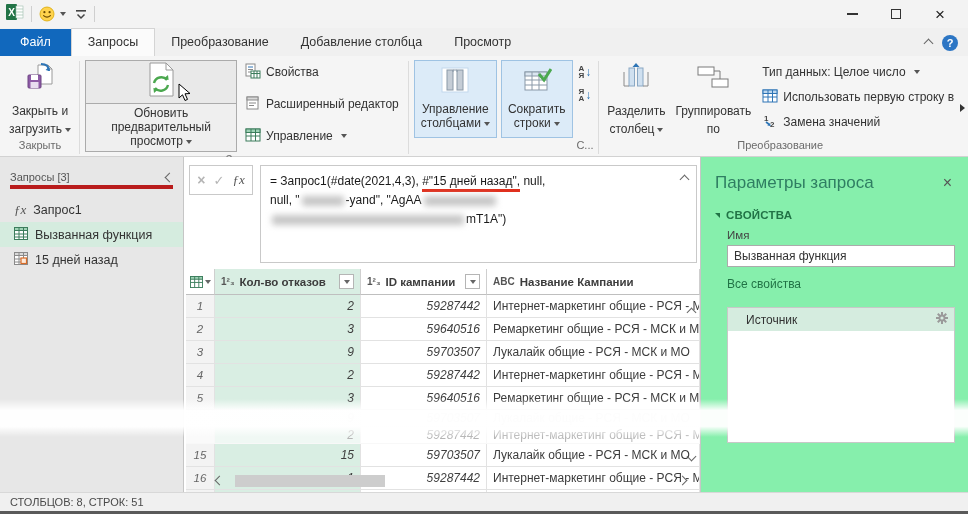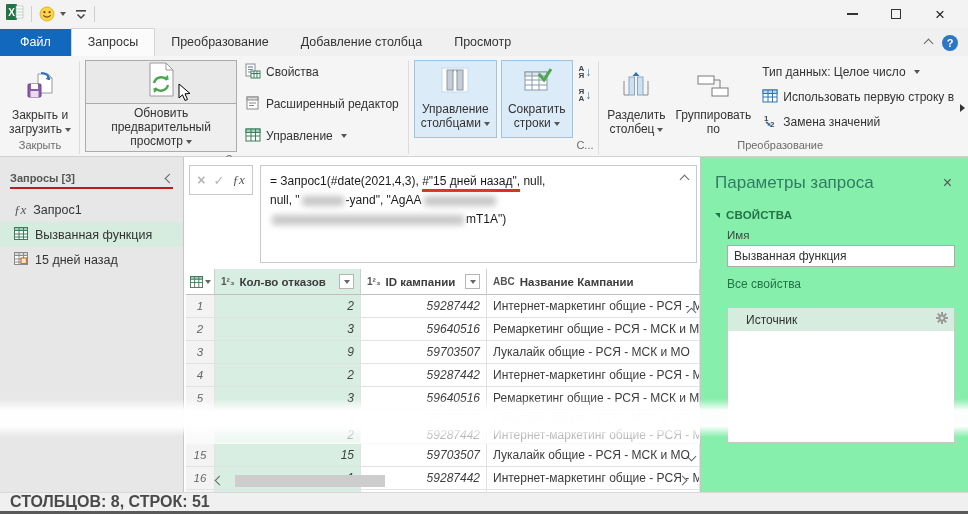--- a/index.html
+++ b/index.html
@@ -30,21 +30,21 @@
   .chev.down{transform:rotate(45deg);}
   .chev.left{transform:rotate(135deg);}
   .chev.right{transform:rotate(-45deg);}
 
   
   .ribbon{position:absolute;left:0;top:56px;width:100%;height:101px;background:#f5f5f5;border-bottom:1px solid #d2d2d2;display:flex;align-items:stretch;padding:3px 10px 0 4px;}
   .rgroup{display:flex;flex-direction:column;}
   .rbody{flex:1;display:flex;align-items:stretch;}
   .rlabel{height:17px;text-align:center;font-size:11px;color:#6b6b6b;white-space:nowrap;}
   .rsep{width:1px;background:#dcdcdc;margin:2px 3px;}
-  .bigbtn{display:flex;flex-direction:column;align-items:center;justify-content:flex-end;padding:3px 5px;font-size:12px;color:#333;text-align:center;line-height:14px;white-space:nowrap;}
+  .bigbtn{display:flex;flex-direction:column;align-items:center;justify-content:space-between;padding:3px 5px;font-size:12px;color:#333;text-align:center;line-height:14px;white-space:nowrap;}
   .bigbtn .bicon{margin-bottom:4px;}
   .refreshbtn{border:1px solid #ababab;background:#e9e9e9;display:flex;flex-direction:column;width:152px;margin:1px 2px;}
   .refresh-top{flex:1;display:flex;align-items:center;justify-content:center;position:relative;}
   .refresh-bottom{border-top:1px solid #ababab;background:#efefef;font-size:12px;color:#333;text-align:center;line-height:14px;padding:2px 2px 3px 2px;}
   .smallcol{display:flex;flex-direction:column;justify-content:space-between;padding:4px 6px 8px 6px;}
   .smallbtn{display:flex;align-items:center;gap:5px;font-size:12px;color:#333;height:18px;white-space:nowrap;}
   .collbtn{border:1px solid #9fc3e3;background:#dcebf8;display:flex;flex-direction:column;align-items:center;justify-content:flex-start;padding:5px 6px 3px 6px;margin:1px 2px;font-size:12px;color:#333;text-align:center;line-height:14px;white-space:nowrap;}
   .collbtn .bicon{margin-bottom:5px;}
   .sortcol{display:flex;flex-direction:column;justify-content:flex-start;gap:9px;padding:6px 4px 0 4px;}
   .sorticon{display:flex;align-items:center;}
@@ -52,21 +52,21 @@
   .sortarrow{color:#2e75b6;font-size:12px;line-height:10px;margin-left:1px;}
   .tcolr{display:flex;flex-direction:column;justify-content:space-between;padding:4px 4px 8px 6px;max-width:262px;overflow:hidden;}
   .cursor-arrow{position:absolute;right:44px;top:22px;}
   .roverflow{position:absolute;right:3px;top:48px;width:0;height:0;border-top:4px solid transparent;border-bottom:4px solid transparent;border-left:5px solid #333;}
 
   
   .content{position:absolute;left:0;top:157px;width:100%;height:335px;display:flex;}
 
   
   .qpanel{width:184px;background:#e7e7e7;border-right:1px solid #c6c6c6;padding-top:12px;}
-  .qhead{margin:0 10px;height:20px;border-bottom:2px solid #b91c1c;display:flex;align-items:center;justify-content:space-between;font-size:11px;color:#555;font-weight:bold;}
+  .qhead{margin:0 10px;height:20px;border-bottom:4px solid #b91c1c;display:flex;align-items:center;justify-content:space-between;font-size:11px;color:#555;}
   .qitem{height:25px;display:flex;align-items:center;gap:7px;padding-left:14px;font-size:12.5px;color:#333;white-space:nowrap;}
   .qitem.sel{background:#d5ecdf;}
   .fxg{font-style:italic;font-family:"Liberation Serif","DejaVu Serif",serif;color:#555;font-size:13px;}
 
   
   .main{flex:1;position:relative;background:#fff;min-width:0;}
   .fbtns{position:absolute;left:5px;top:8px;width:64px;height:30px;background:#fff;border:1px solid #c9c9c9;display:flex;align-items:center;justify-content:center;gap:8px;}
   .fbtns .fx-x{color:#b5b5b5;font-size:14px;font-weight:bold;}
   .fbtns .fx-check{color:#b5b5b5;font-size:13px;font-weight:bold;}
   .formulabox{position:absolute;left:76px;right:3px;top:8px;height:98px;background:#fff;border:1px solid #c9c9c9;padding:6px 24px 6px 9px;font-family:"DejaVu Sans Mono","Liberation Mono",monospace;font-size:12px;line-height:19px;color:#1a1a1a;white-space:pre-wrap;}
@@ -110,21 +110,21 @@
   .plink{font-size:12px;color:#217346;margin:10px 8px 16px 12px;display:inline-block;}
   .stepsbox{margin-left:12px;width:228px;height:136px;background:#fff;border:1px solid #c8c8c8;}
   .steprow{height:23px;background:#d5ecdf;display:flex;align-items:center;font-size:12px;color:#333;padding:0 6px 0 18px;}
   .steprow .gear{margin-left:auto;}
 
   
   .fadeband{position:absolute;left:0;top:399px;width:100%;height:38px;z-index:40;pointer-events:none;
     background:linear-gradient(180deg,rgba(255,255,255,0) 0%,rgba(255,255,255,.97) 30%,rgba(255,255,255,.97) 72%,rgba(255,255,255,0) 100%);}
 
   
-  .statusbar{position:absolute;left:0;top:492px;width:100%;height:22px;background:#f0f0f0;border-top:1px solid #d8d8d8;border-bottom:3px solid #5a5a5a;display:flex;align-items:center;justify-content:space-between;padding:0 10px;font-size:16px;color:#4a4a4a;font-weight:bold;}
+  .statusbar{position:absolute;left:0;top:492px;width:100%;height:22px;background:#f0f0f0;border-top:1px solid #d8d8d8;border-bottom:3px solid #5a5a5a;display:flex;align-items:center;justify-content:space-between;padding:0 10px;font-size:11px;color:#4a4a4a;}
 </style>
 </head>
 <body>
 
 <div class="screen">
 
   <div class="titlebar">
     <span>
       <svg width="18" height="18" viewBox="0 0 18 18">
           <rect x="0" y="1" width="11" height="16" rx="1" fill="#217346"></rect>

